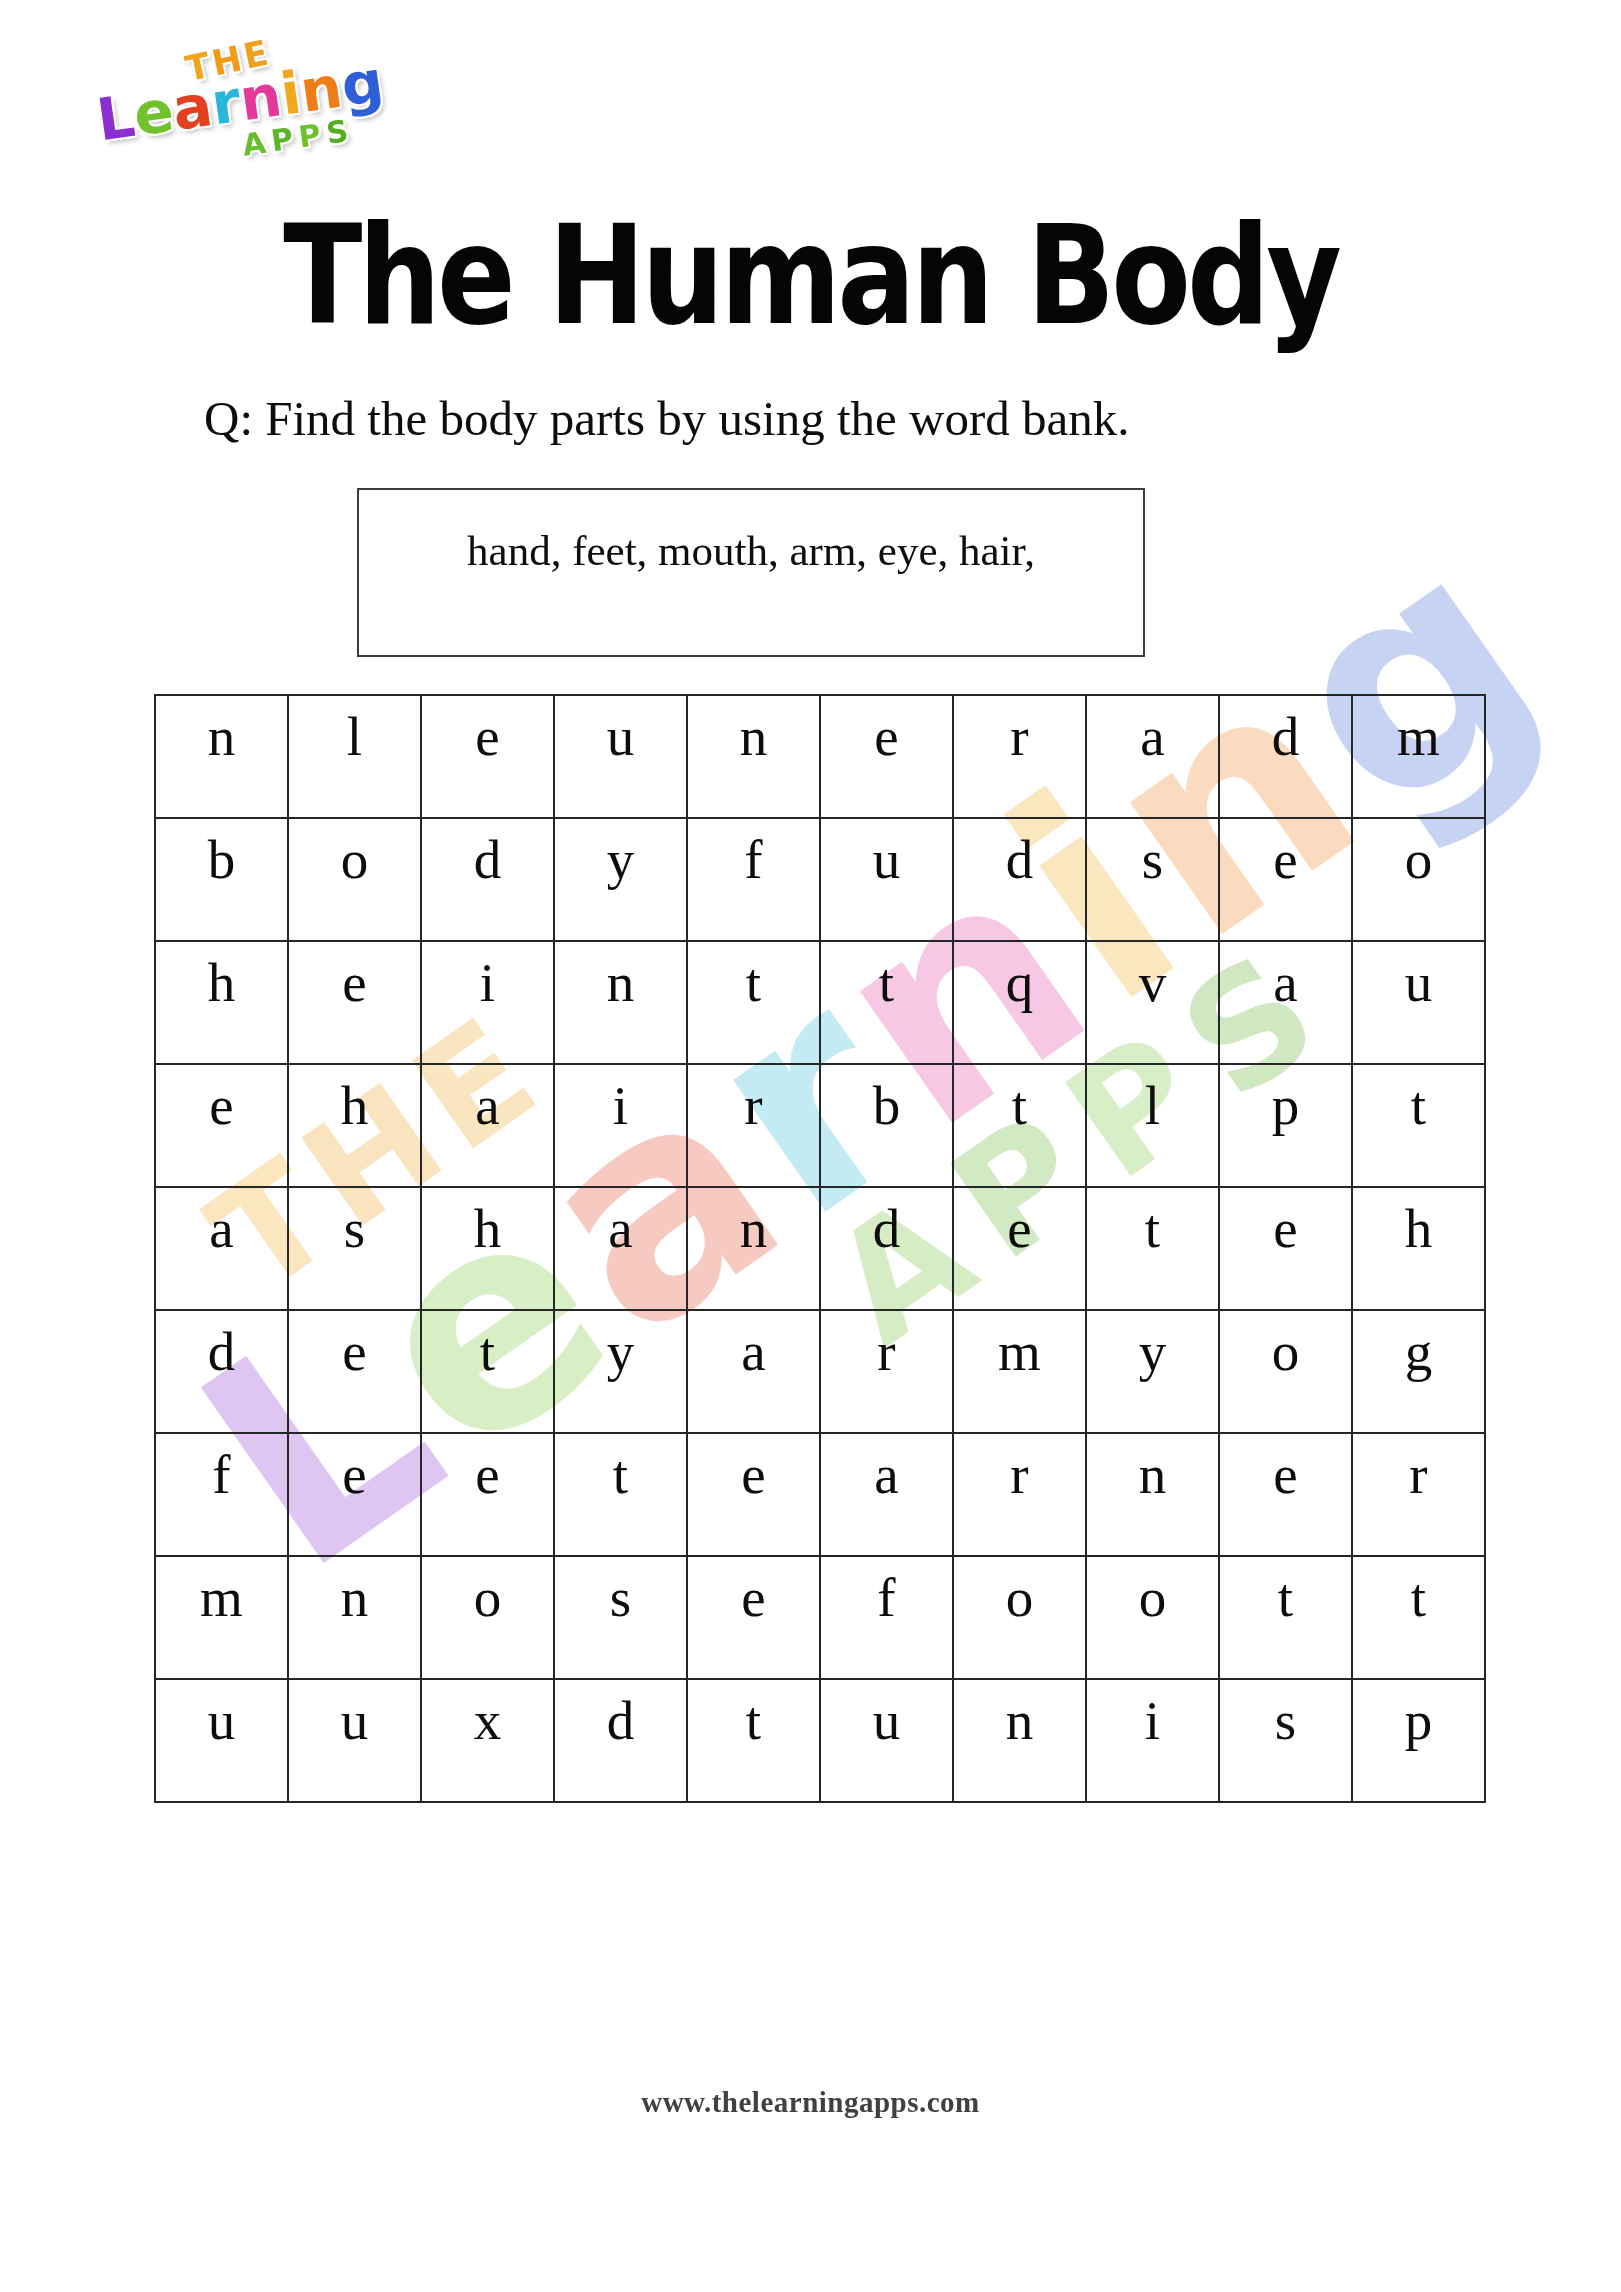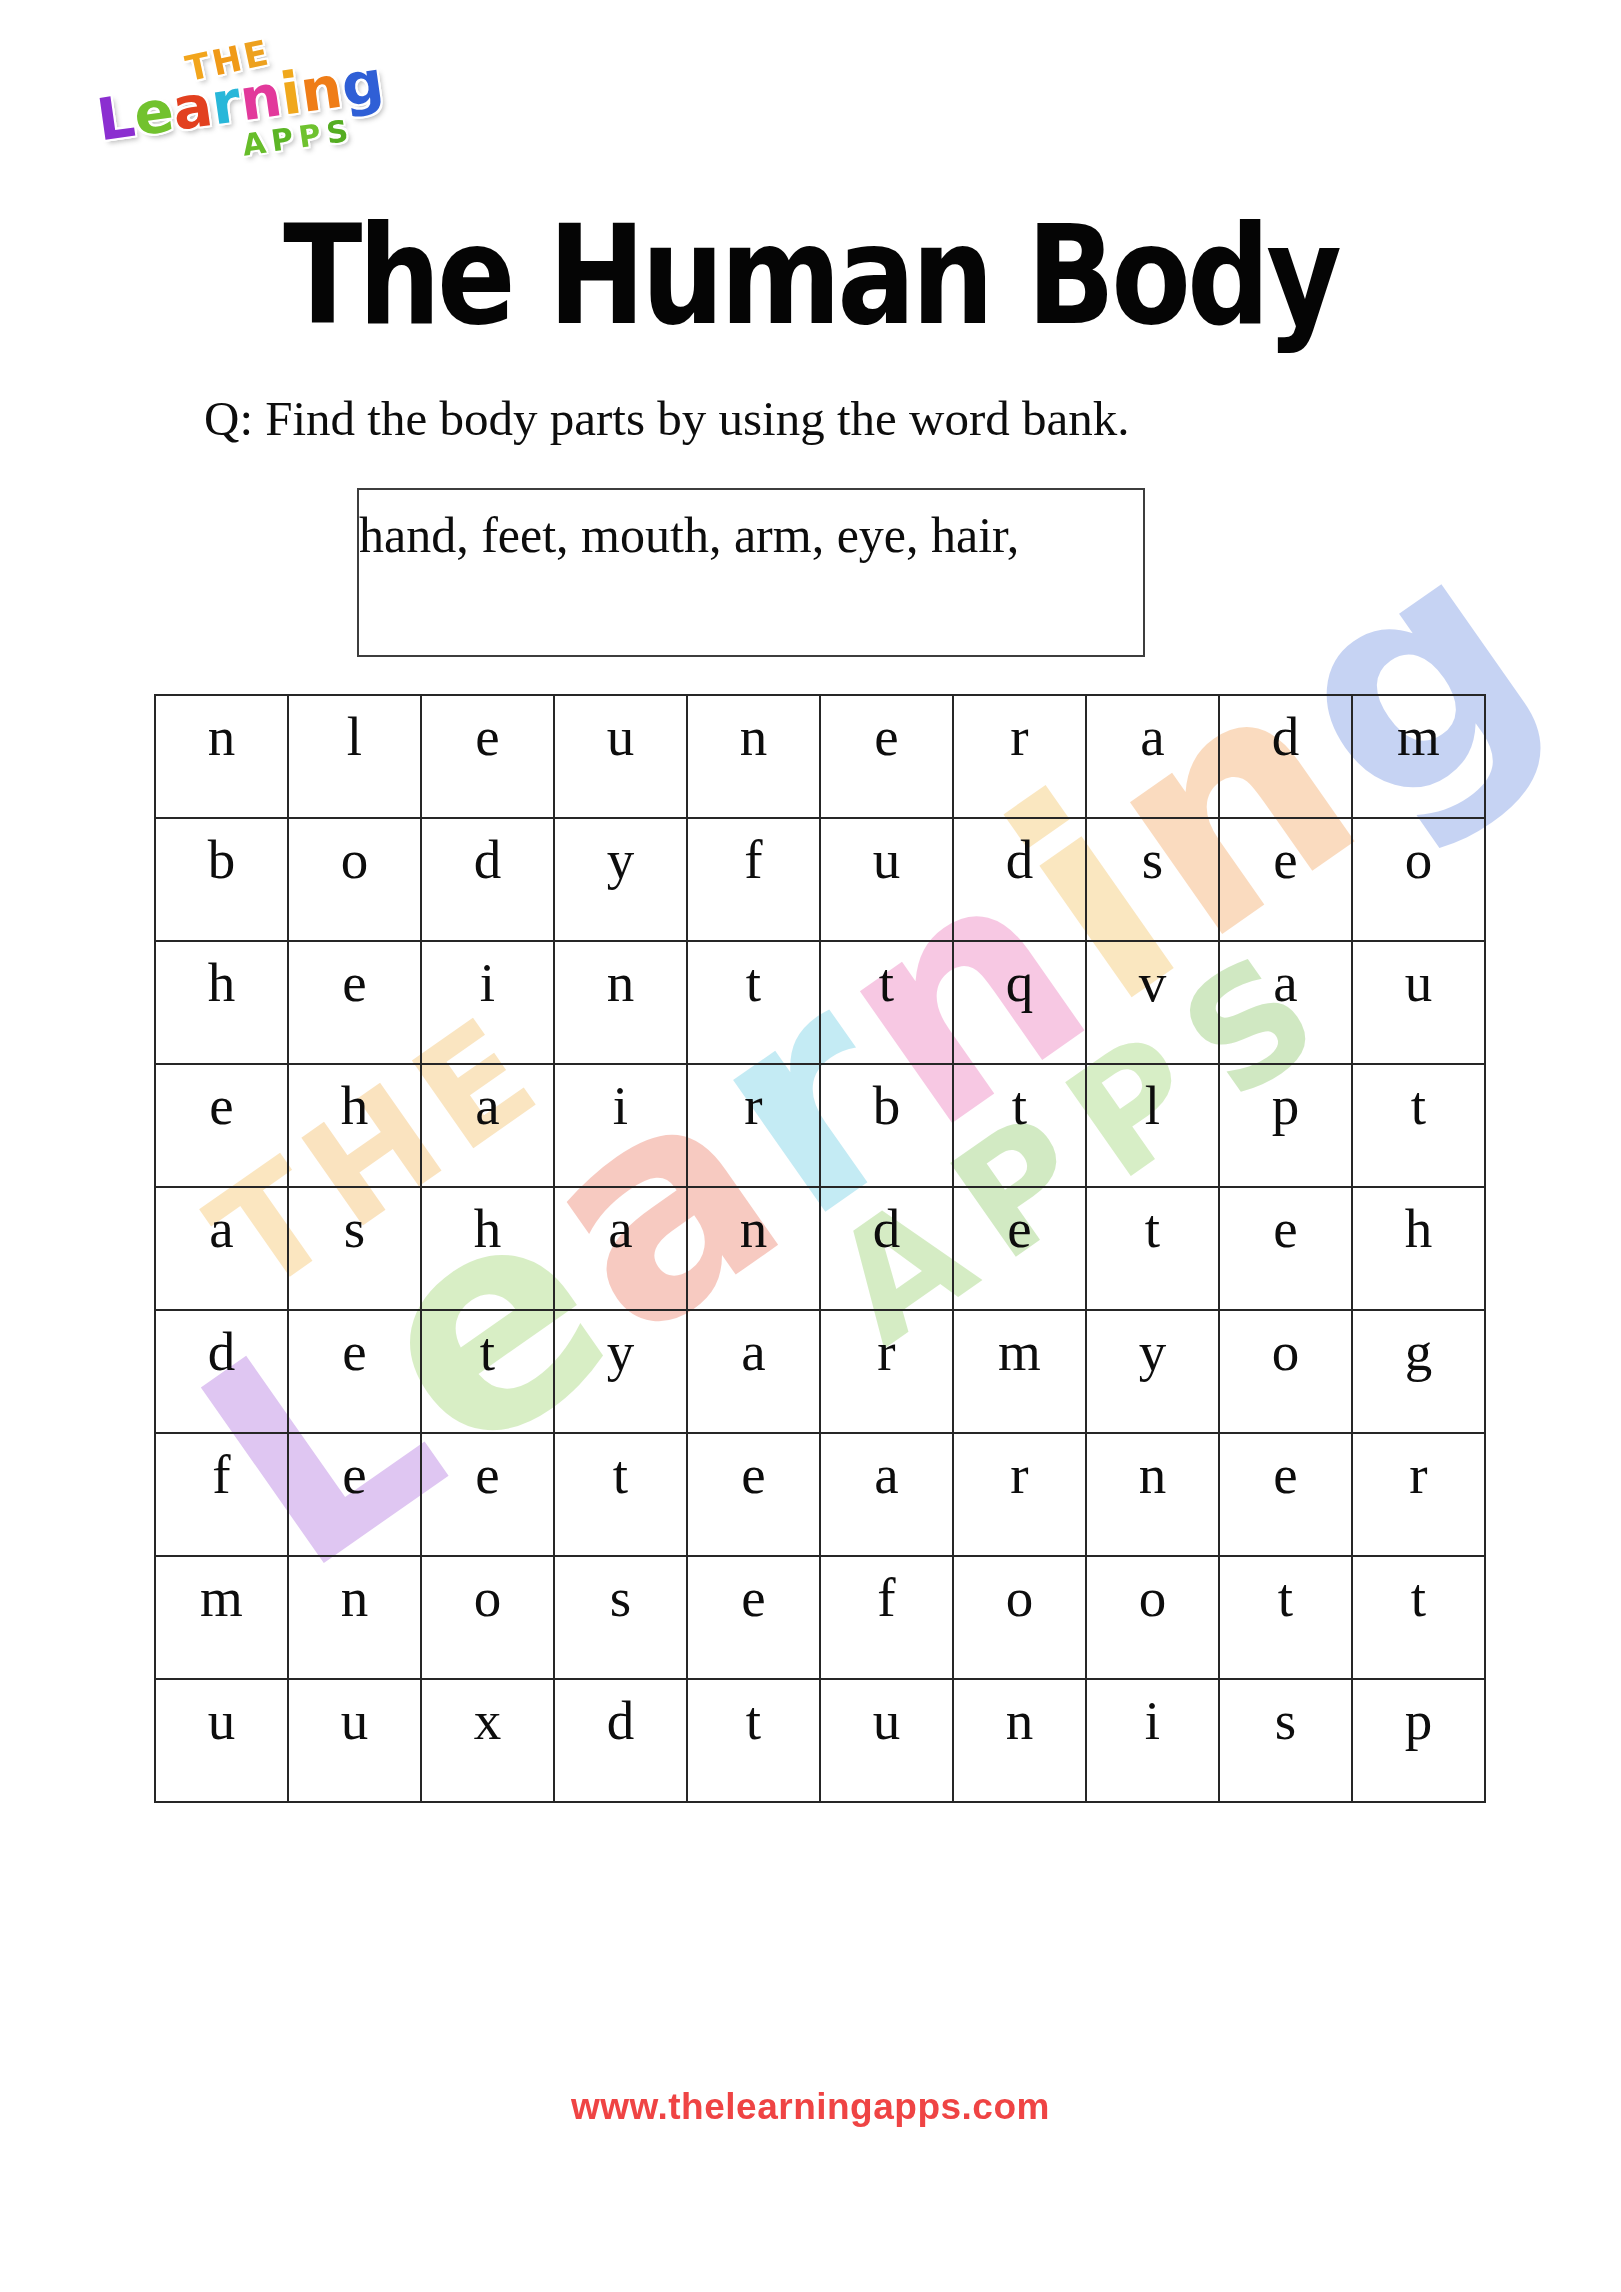--- a/index.html
+++ b/index.html
@@ -40,21 +40,21 @@
   }
   .question {
     position:absolute; left:204px; top:390px; z-index:3;
     font-size:49px; white-space:nowrap;
   }
 
   
   .wordbank {
     position:absolute; left:357px; top:488px; width:788px; height:169px;
     border:2px solid #3d3d3d; z-index:3;
-    text-align:left; font-size:50px; padding-top:8px;
+    text-align:center; font-size:43px; padding-top:23px;
     background:transparent;
   }
   .wordbank div { line-height:75px; white-space:nowrap; }
 
   
   .wm-logo {
     position:absolute; left:78px; top:1259px; width:1372px; z-index:1;
     transform:rotate(-35deg); transform-origin:0 0;
     opacity:0.27; pointer-events:none;
     font-family:"DejaVu Sans", sans-serif; font-weight:bold;
@@ -79,22 +79,22 @@
     text-align:center; vertical-align:top;
     font-family:"Liberation Serif", serif;
     font-size:55px; line-height:61px; padding-top:9.8px;
     background:transparent; color:#0d0d0d;
   }
 
   
   .footer {
     position:absolute; left:0; width:100%; top:2086px; z-index:3;
     text-align:center;
-    font-family:Liberation Sans, sans-serif; font-weight:bold;
-    font-size:37px; letter-spacing:0.5px; color:#ef4444;
+    font-family:Liberation Serif, serif; font-weight:bold;
+    font-size:29px; letter-spacing:0.5px; color:#404040;
   }
 </style>
 </head>
 <body>
 
 <div class="wm-logo">
   <div class="wm-the"><span style="color: rgb(242, 165, 28);">T</span><span style="color: rgb(240, 154, 24);">H</span><span style="color: rgb(237, 161, 31);">E</span></div>
   <div class="wm-learning"><span style="color: rgb(139, 47, 208);">L</span><span style="color: rgb(114, 194, 46);">e</span><span style="color: rgb(226, 64, 31);">a</span><span style="color: rgb(40, 183, 217);">r</span><span style="color: rgb(226, 57, 155);">n</span><span style="color: rgb(240, 168, 28);">i</span><span style="color: rgb(239, 125, 23);">n</span><span style="color: rgb(47, 95, 214);">g</span></div>
   <div class="wm-apps"><span style="color: rgb(103, 189, 42);">A</span><span style="color: rgb(92, 181, 38);">P</span><span style="color: rgb(111, 194, 47);">P</span><span style="color: rgb(85, 173, 34);">S</span></div>
 </div>

